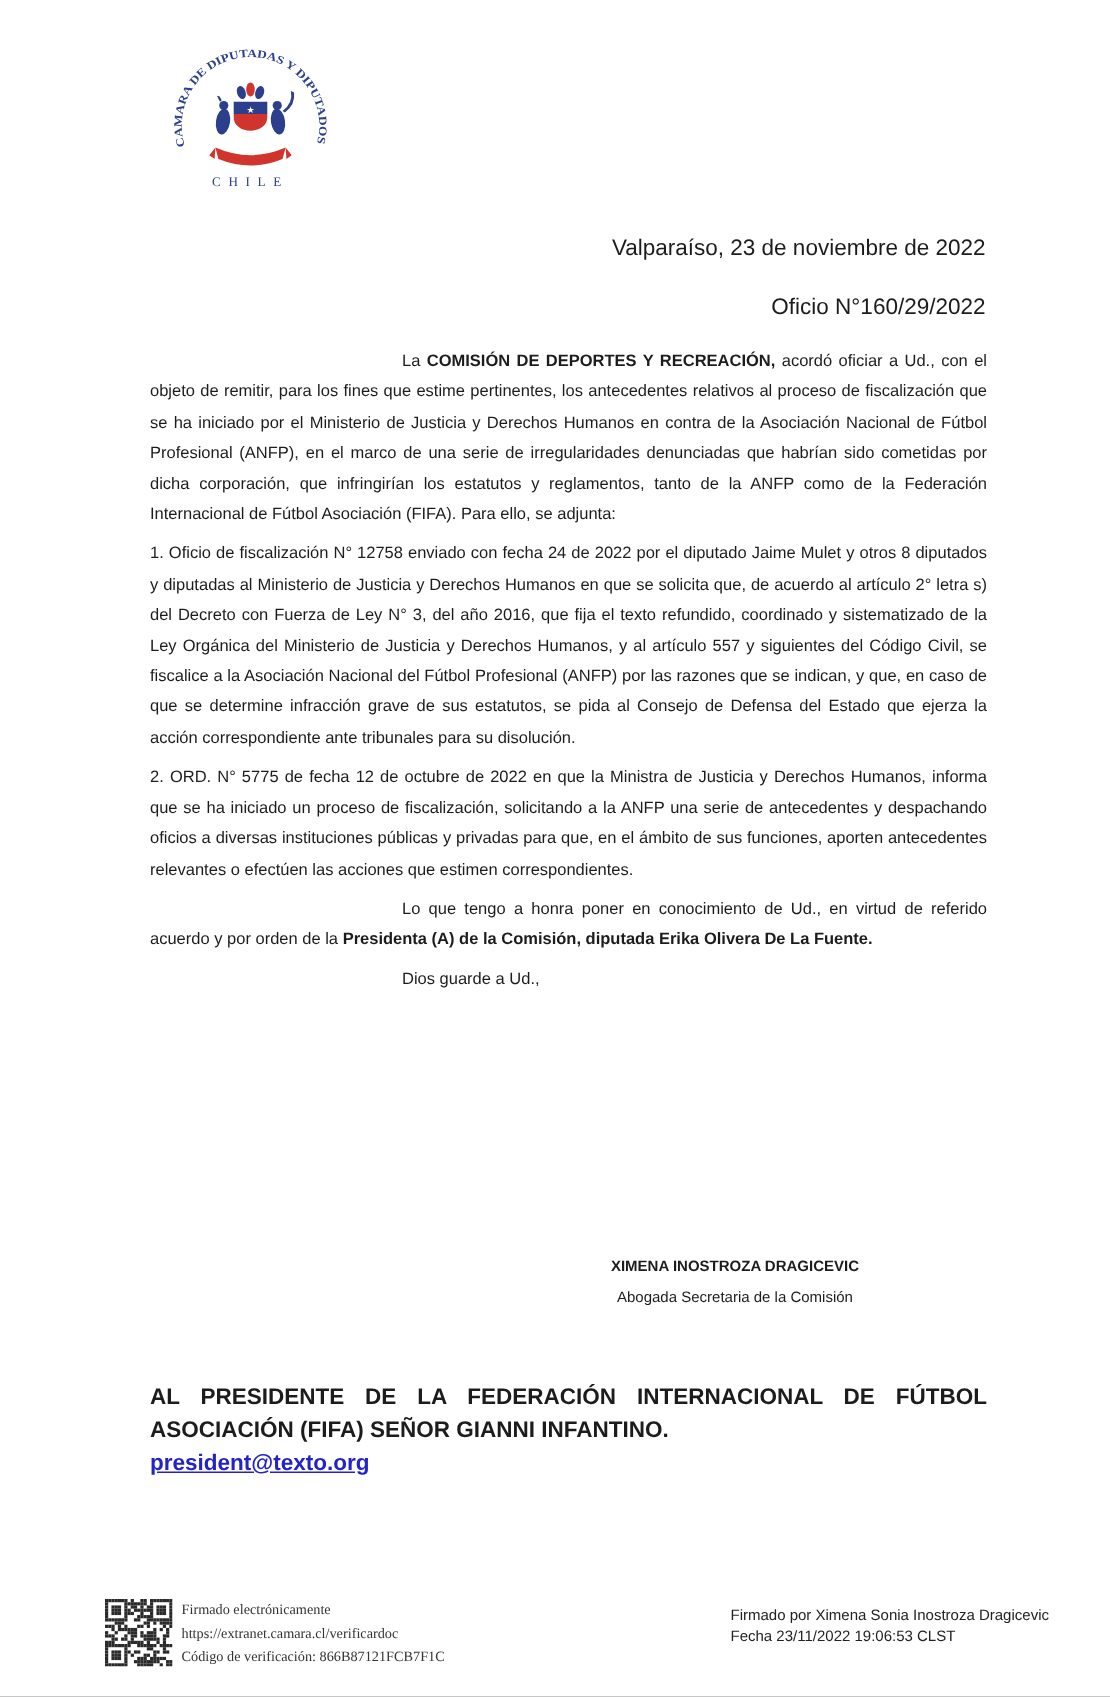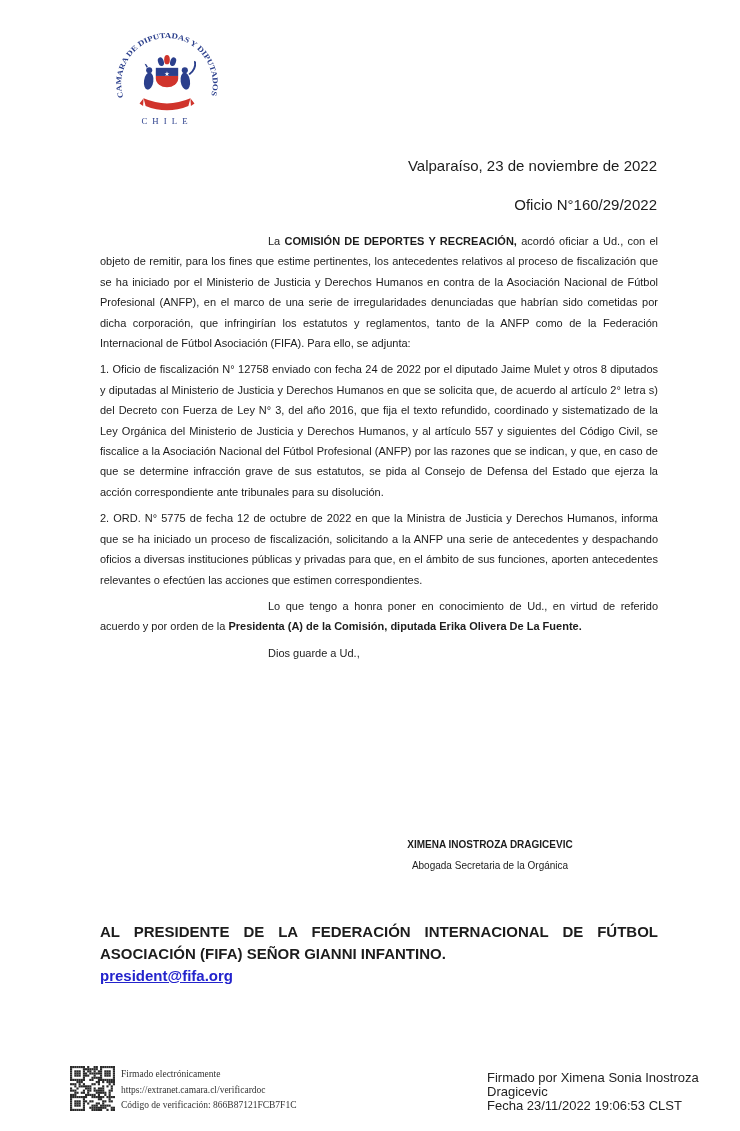--- a/index.html
+++ b/index.html
@@ -46,21 +46,21 @@
   .qr { width:45px; height:45px; }
   .qr svg { width:100%; height:100%; fill:#2a2a2a; }
   .verify-text {
     margin-left:6px; padding-top:1px;
     font-family:"Liberation Serif", serif;
     font-size:9.5px; line-height:15.5px; color:#333;
     white-space:nowrap;
   }
   .footer-right {
     position:absolute; left:487px; top:1071px; width:250px;
-    font-size:13px; line-height:13.8px; color:#222;
+    font-size:10px; line-height:13.8px; color:#222;
   }
 </style>
 </head>
 <body>
 
 <div class="page">
 
   <svg class="seal" viewBox="0 0 112 102" aria-hidden="true">
     <defs>
       <path id="sealArc" d="M 13,70 A 45,45 0 1 1 99,70" fill="none"></path>
@@ -105,26 +105,26 @@
   <div class="body-flow">
     <p class="indented"><span>La </span><b>COMISIÓN DE DEPORTES Y RECREACIÓN,</b><span> acordó oficiar a Ud., con el objeto de remitir, para los fines que estime pertinentes, los antecedentes relativos al proceso de fiscalización que se ha iniciado por el Ministerio de Justicia y Derechos Humanos en contra de la Asociación Nacional de Fútbol Profesional (ANFP), en el marco de una serie de irregularidades denunciadas que habrían sido cometidas por dicha corporación, que infringirían los estatutos y reglamentos, tanto de la ANFP como de la Federación Internacional de Fútbol Asociación (FIFA). Para ello, se adjunta:</span></p>
     <p>1. Oficio de fiscalización N° 12758 enviado con fecha 24 de 2022 por el diputado Jaime Mulet y otros 8 diputados y diputadas al Ministerio de Justicia y Derechos Humanos en que se solicita que, de acuerdo al artículo 2° letra s) del Decreto con Fuerza de Ley N° 3, del año 2016, que fija el texto refundido, coordinado y sistematizado de la Ley Orgánica del Ministerio de Justicia y Derechos Humanos, y al artículo 557 y siguientes del Código Civil, se fiscalice a la Asociación Nacional del Fútbol Profesional (ANFP) por las razones que se indican, y que, en caso de que se determine infracción grave de sus estatutos, se pida al Consejo de Defensa del Estado que ejerza la acción correspondiente ante tribunales para su disolución.</p>
     <p>2. ORD. N° 5775 de fecha 12 de octubre de 2022 en que la Ministra de Justicia y Derechos Humanos, informa que se ha iniciado un proceso de fiscalización, solicitando a la ANFP una serie de antecedentes y despachando oficios a diversas instituciones públicas y privadas para que, en el ámbito de sus funciones, aporten antecedentes relevantes o efectúen las acciones que estimen correspondientes.</p>
     <p class="indented"><span>Lo que tengo a honra poner en conocimiento de Ud., en virtud de referido acuerdo y por orden de la </span><b>Presidenta (A) de la Comisión, diputada Erika Olivera De La Fuente.</b></p>
     <p class="salutation">Dios guarde a Ud.,</p>
   </div>
 
   <div class="signature-block">
     <div class="bold">XIMENA INOSTROZA DRAGICEVIC</div>
-    <div>Abogada Secretaria de la Orgánica</div>
+    <div>Abogada Secretaria de la Comisión</div>
   </div>
 
   <div class="addressee">
     <div>AL PRESIDENTE DE LA FEDERACIÓN INTERNACIONAL DE FÚTBOL ASOCIACIÓN (FIFA) SEÑOR GIANNI INFANTINO.</div>
-    <div><a href="#">president@fifa.org</a></div>
+    <div><a href="#">president@texto.org</a></div>
   </div>
 
   <div class="footer-left">
     <div class="qr">
       <svg viewBox="0 0 21 21">
           <rect x="0" y="0" width="1" height="1"></rect>
           <rect x="1" y="0" width="1" height="1"></rect>
           <rect x="2" y="0" width="1" height="1"></rect>
           <rect x="3" y="0" width="1" height="1"></rect>
           <rect x="4" y="0" width="1" height="1"></rect>

